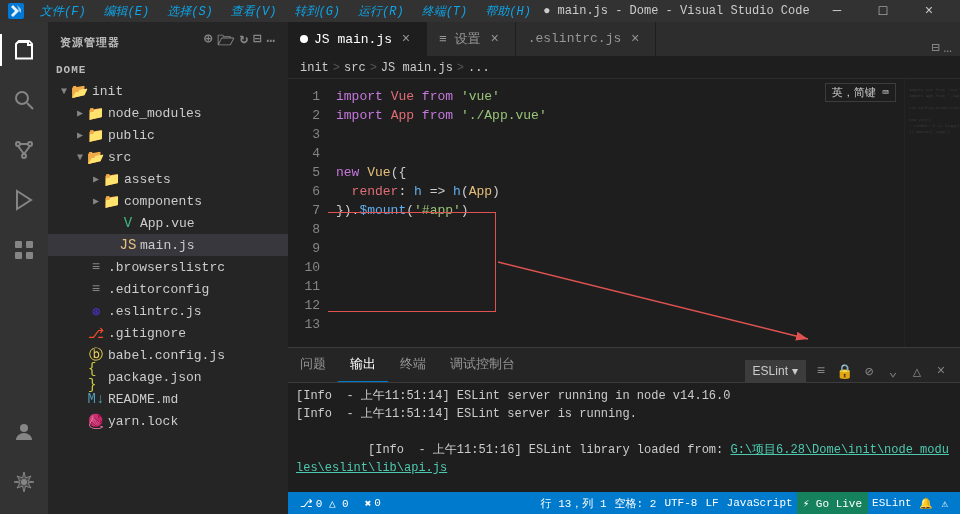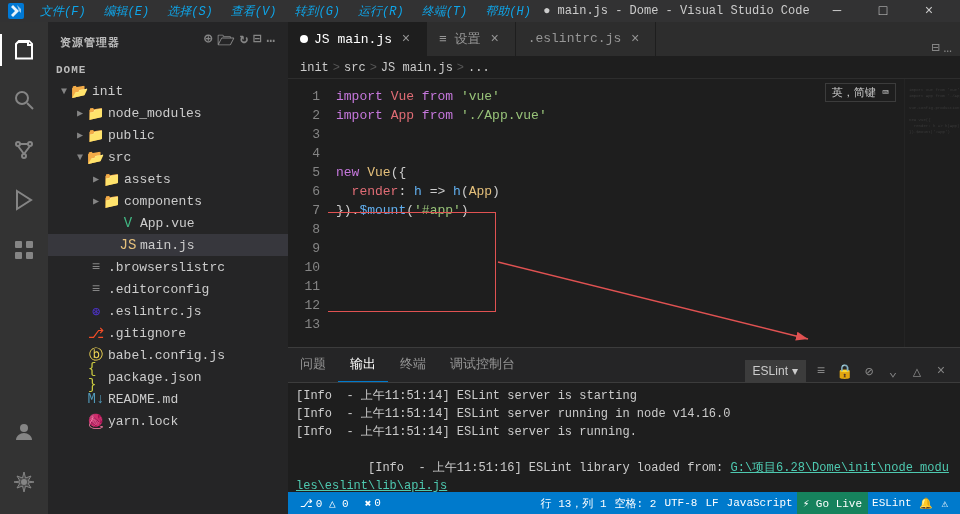--- a/index.html
+++ b/index.html
@@ -396,21 +396,20 @@
             <span title="Toggle Word Wrap">≡</span>
             <span title="Lock">🔒</span>
             <span title="Clear">⊘</span>
             <span title="Collapse">⌄</span>
             <span title="Maximize">△</span>
             <span title="Close">×</span>
           </div>
         </div>
       </div>
       <div class="panel-content">
-        <div class="log-line log-info">[Info  - 上午11:51:14] ESLint server is starting</div>
         <div class="log-line log-info">[Info  - 上午11:51:14] ESLint server running in node v14.16.0</div>
         <div class="log-line log-info">[Info  - 上午11:51:14] ESLint server is running.</div>
         <div class="log-line">
           <span>[Info  - 上午11:51:16] ESLint library loaded from: </span><span class="log-path">G:\项目6.28\Dome\init\node_modules\eslint\lib\api.js</span>
         </div>
 
       </div>
     </div>
 
     <div class="status-bar">

